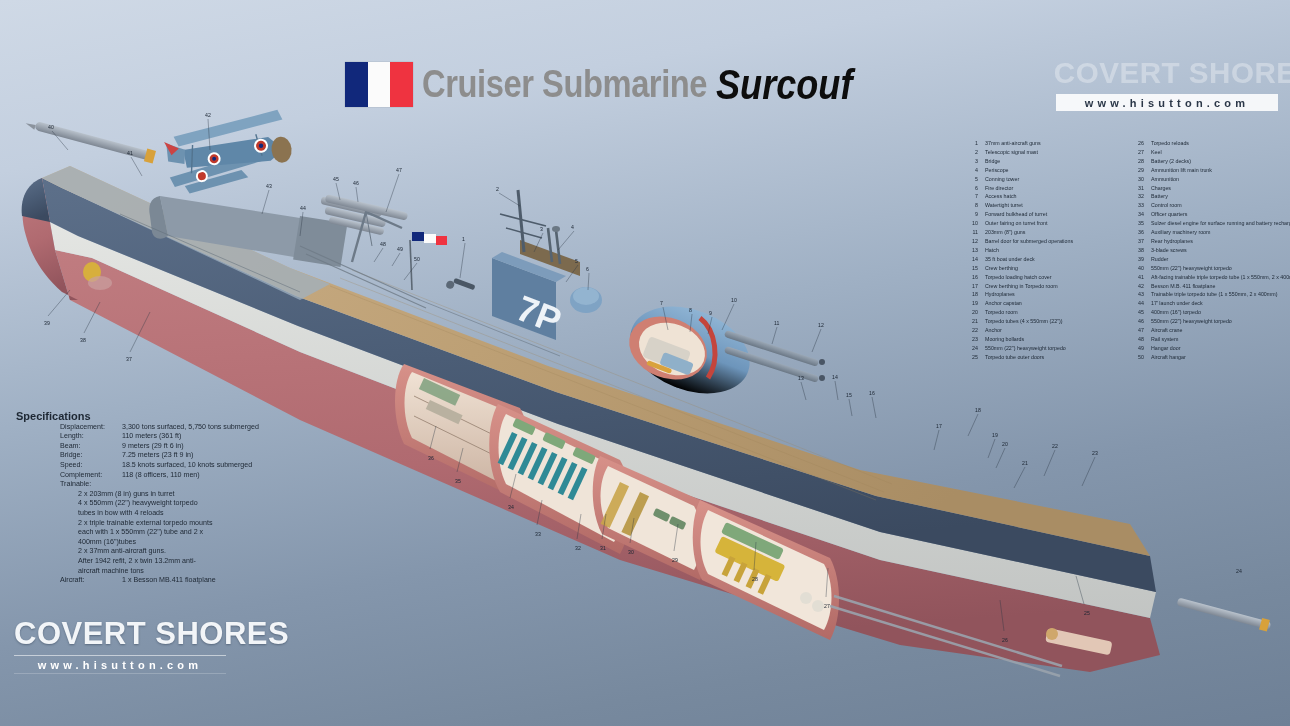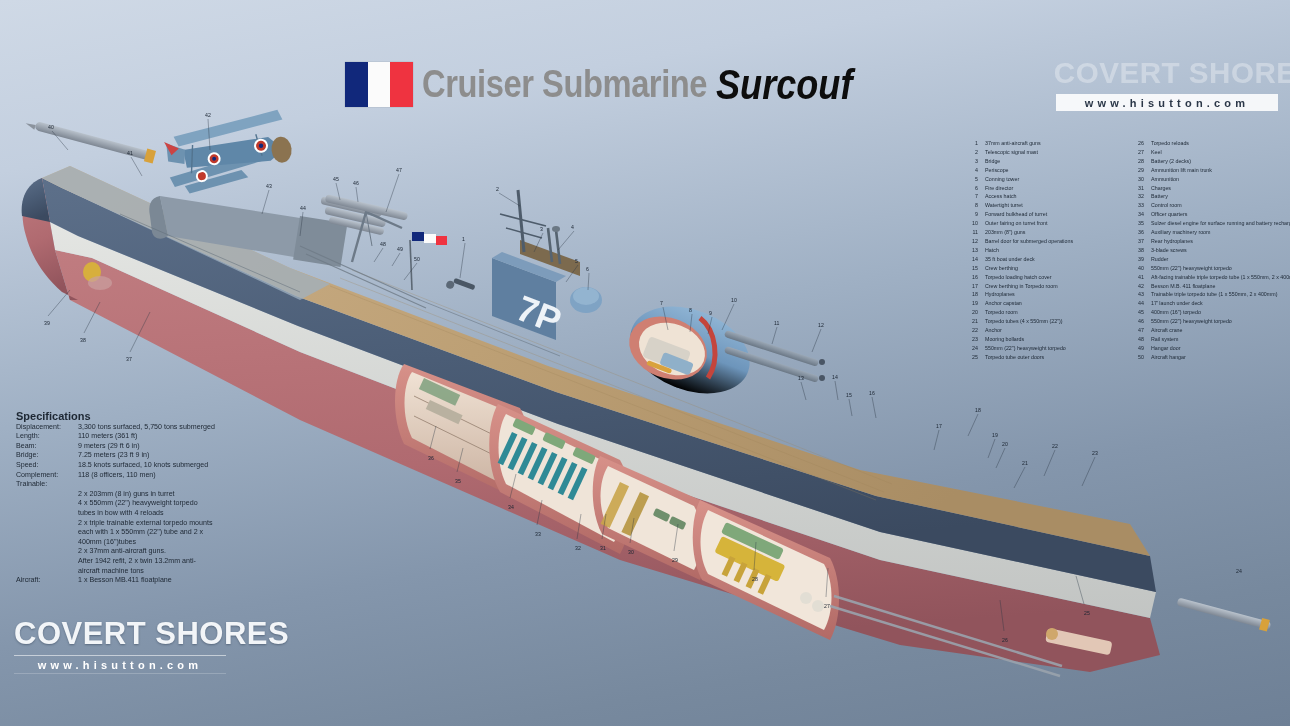--- a/index.html
+++ b/index.html
@@ -24,21 +24,21 @@
   #wm-top .url{margin-top:4px;background:rgba(255,255,255,.88);color:#2b3748;font-size:11px;
     letter-spacing:4.2px;font-weight:bold;padding:3px 0 2px;}
   #wm-bot{position:absolute;left:14px;top:616px;width:212px;text-align:center;}
   #wm-bot .big{font-size:31px;font-weight:bold;color:#f2f5f8;letter-spacing:.5px;white-space:nowrap;
     text-shadow:0 1px 2px rgba(40,55,75,.45);}
   #wm-bot .url{margin-top:3px;border-top:1px solid rgba(255,255,255,.55);border-bottom:1px solid rgba(255,255,255,.2);
     color:#ffffff;font-size:11px;letter-spacing:4.2px;font-weight:bold;padding:3px 0 2px;}
   
   #specs{position:absolute;left:16px;top:412px;width:250px;color:#1d2733;font-size:7.1px;line-height:9.6px;}
   #specs .hd{font-weight:bold;margin-bottom:1px;font-size:11px;}
-  #specs .row{display:flex;}
+  #specs .row{display:flex;margin-left:44px;}
   #specs .k{width:62px;flex:none;}
   #specs .v{flex:1;}
   #specs .cont{margin-left:62px;}
   
   #legend{position:absolute;left:964px;top:139px;width:318px;color:#1c2734;font-size:5.3px;line-height:8.9px;}
   #legend .cols{display:flex;gap:14px;}
   #legend .col{width:152px;}
   #legend .li{display:flex;}
   #legend .n{width:14px;flex:none;text-align:right;padding-right:7px;}
   #legend .t{flex:1;white-space:nowrap;}

